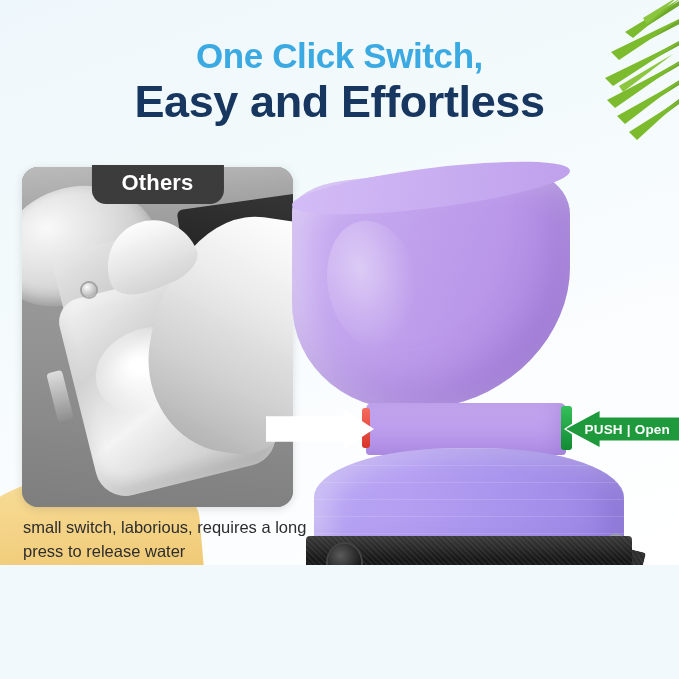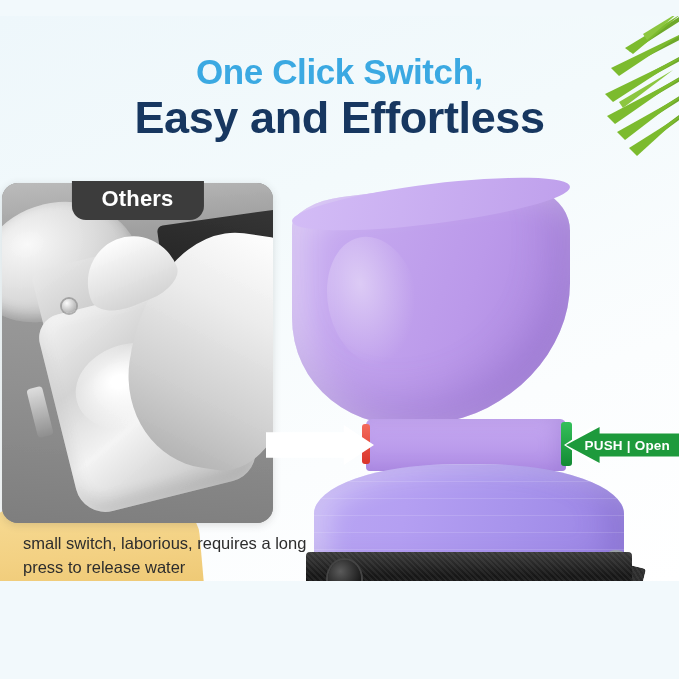--- a/index.html
+++ b/index.html
@@ -4,21 +4,20 @@
 <style>
   html,body{margin:0;padding:0;}
   body{
     width:679px;height:679px;overflow:hidden;
     font-family:"Liberation Sans", sans-serif;
     background:#f2f9fc;
   }
   #stage{
     position:relative;width:679px;height:565px;overflow:hidden;
     background:linear-gradient(160deg,#eef7fb 0%,#f3fafc 35%,#fbfdfe 70%,#ffffff 100%);
-    margin-top:16px;
   }
 
   
   .palm{position:absolute;top:-6px;right:-4px;width:110px;height:150px;pointer-events:none;}
 
   
   .sand{
     position:absolute;left:-30px;bottom:-18px;width:230px;height:110px;
     background:linear-gradient(180deg,#f7dc96 0%,#f3d183 60%,#eec873 100%);
     border-radius:100% 100% 0 0 / 100% 100% 0 0;
@@ -27,21 +26,21 @@
 
   
   .headline{
     position:absolute;top:36px;left:0;width:679px;text-align:center;
     line-height:1.14;letter-spacing:-0.4px;
   }
   .hl1{display:block;font-size:35px;font-weight:bold;color:#3ba9e2;}
   .hl2{display:block;font-size:45px;font-weight:bold;color:#173760;}
 
   
-  .others-card{position:absolute;left:2px;top:167px;width:271px;height:340px;}
+  .others-card{position:absolute;left:22px;top:167px;width:271px;height:340px;}
   .photo{
     position:absolute;inset:0;border-radius:16px;overflow:hidden;
     box-shadow:0 2px 9px rgba(40,60,80,.16);
     background:#8d8d8d;
     filter:grayscale(1) contrast(1.06);
   }
   
   .p-table{position:absolute;left:0;top:0;width:100%;height:36%;
     background:linear-gradient(175deg,#b8b8b8 0%,#9e9e9e 40%,#8a8a8a 100%);}
   .p-dark-obj{position:absolute;right:-6%;top:10%;width:46%;height:38%;

